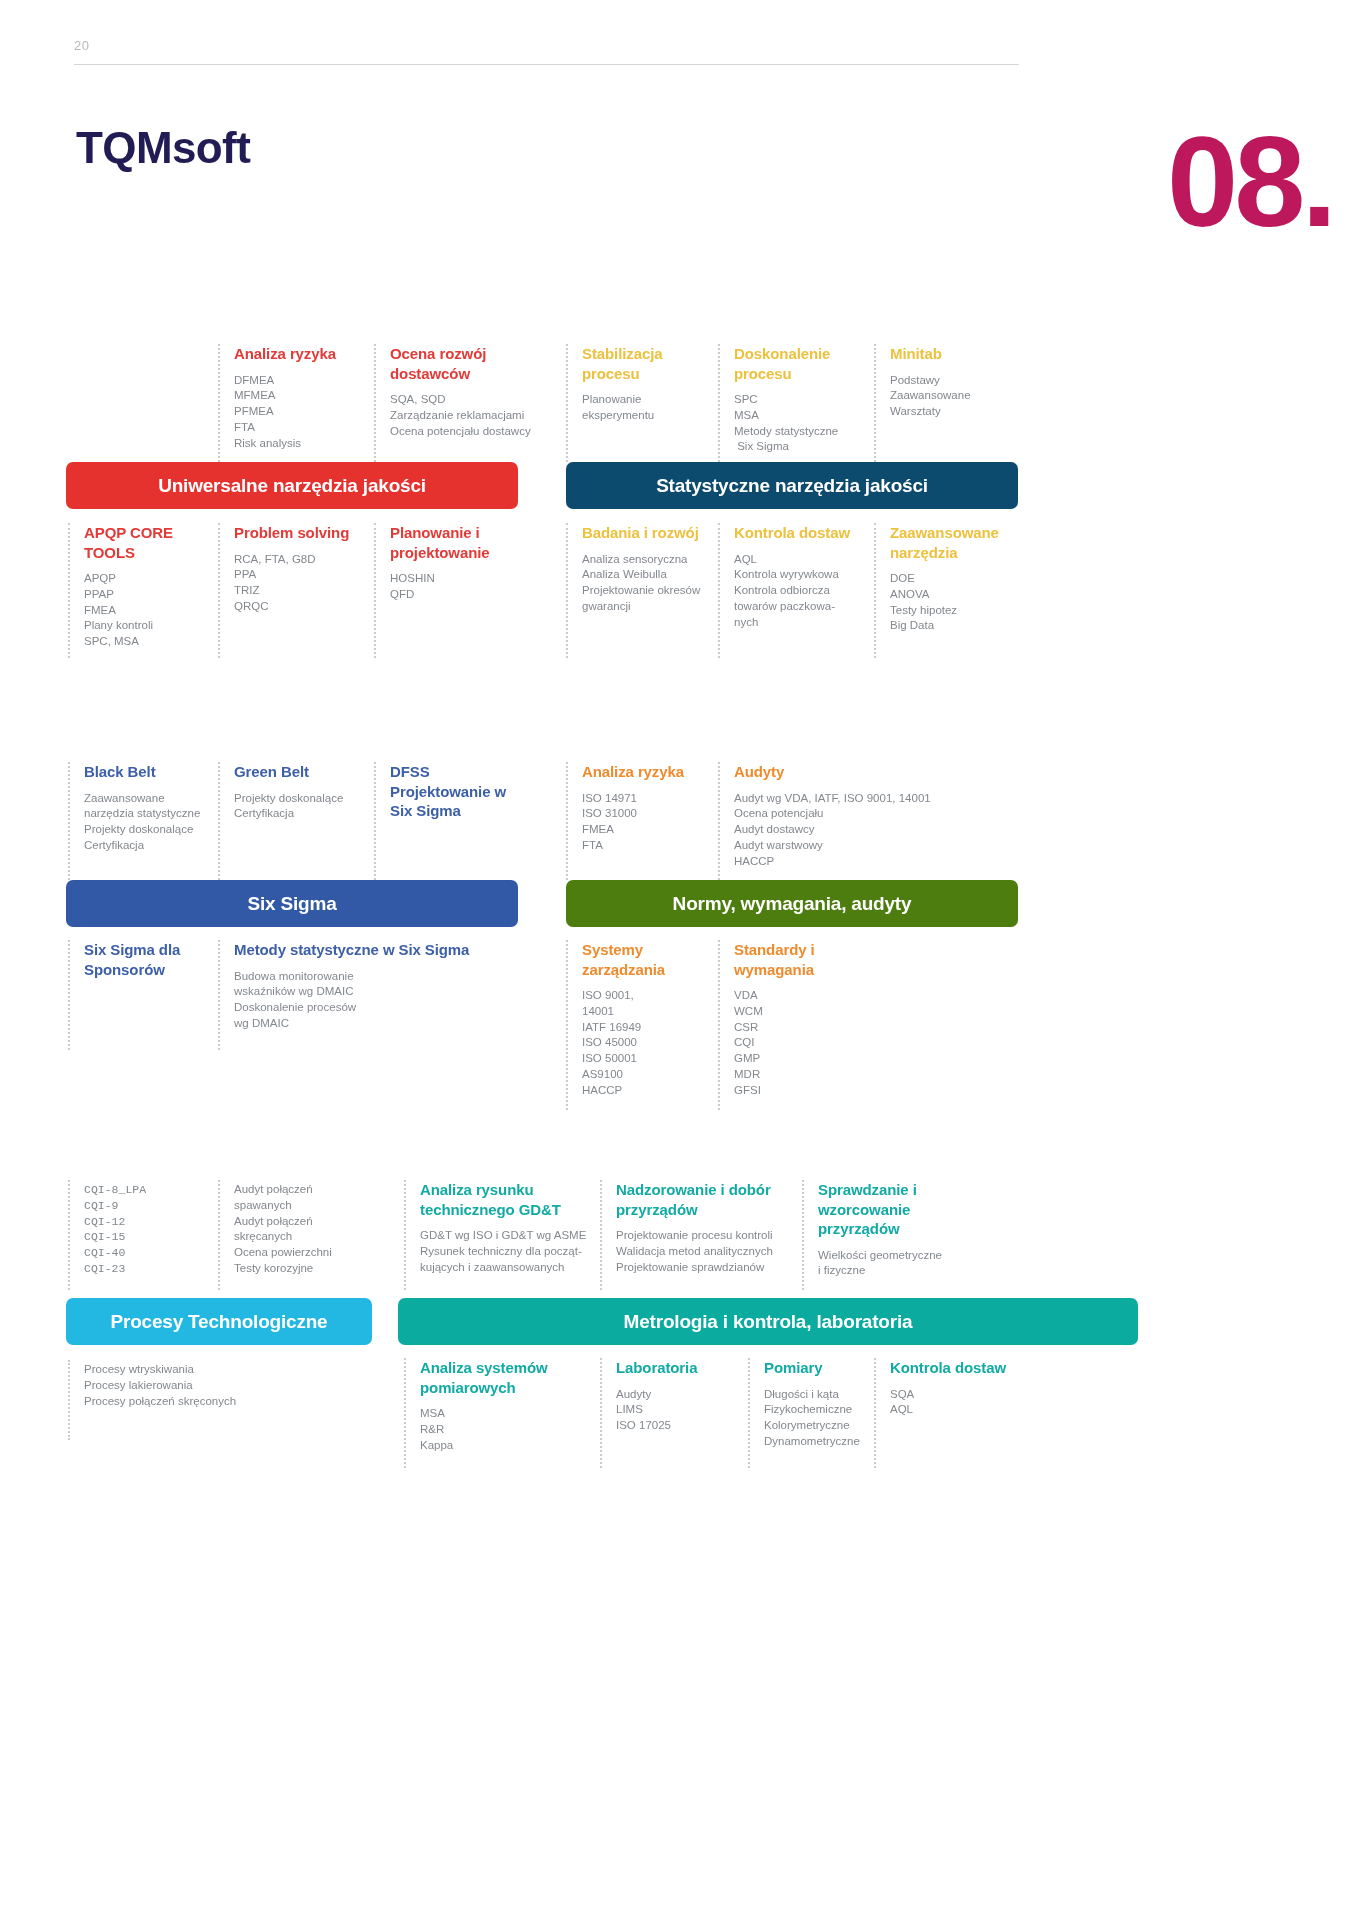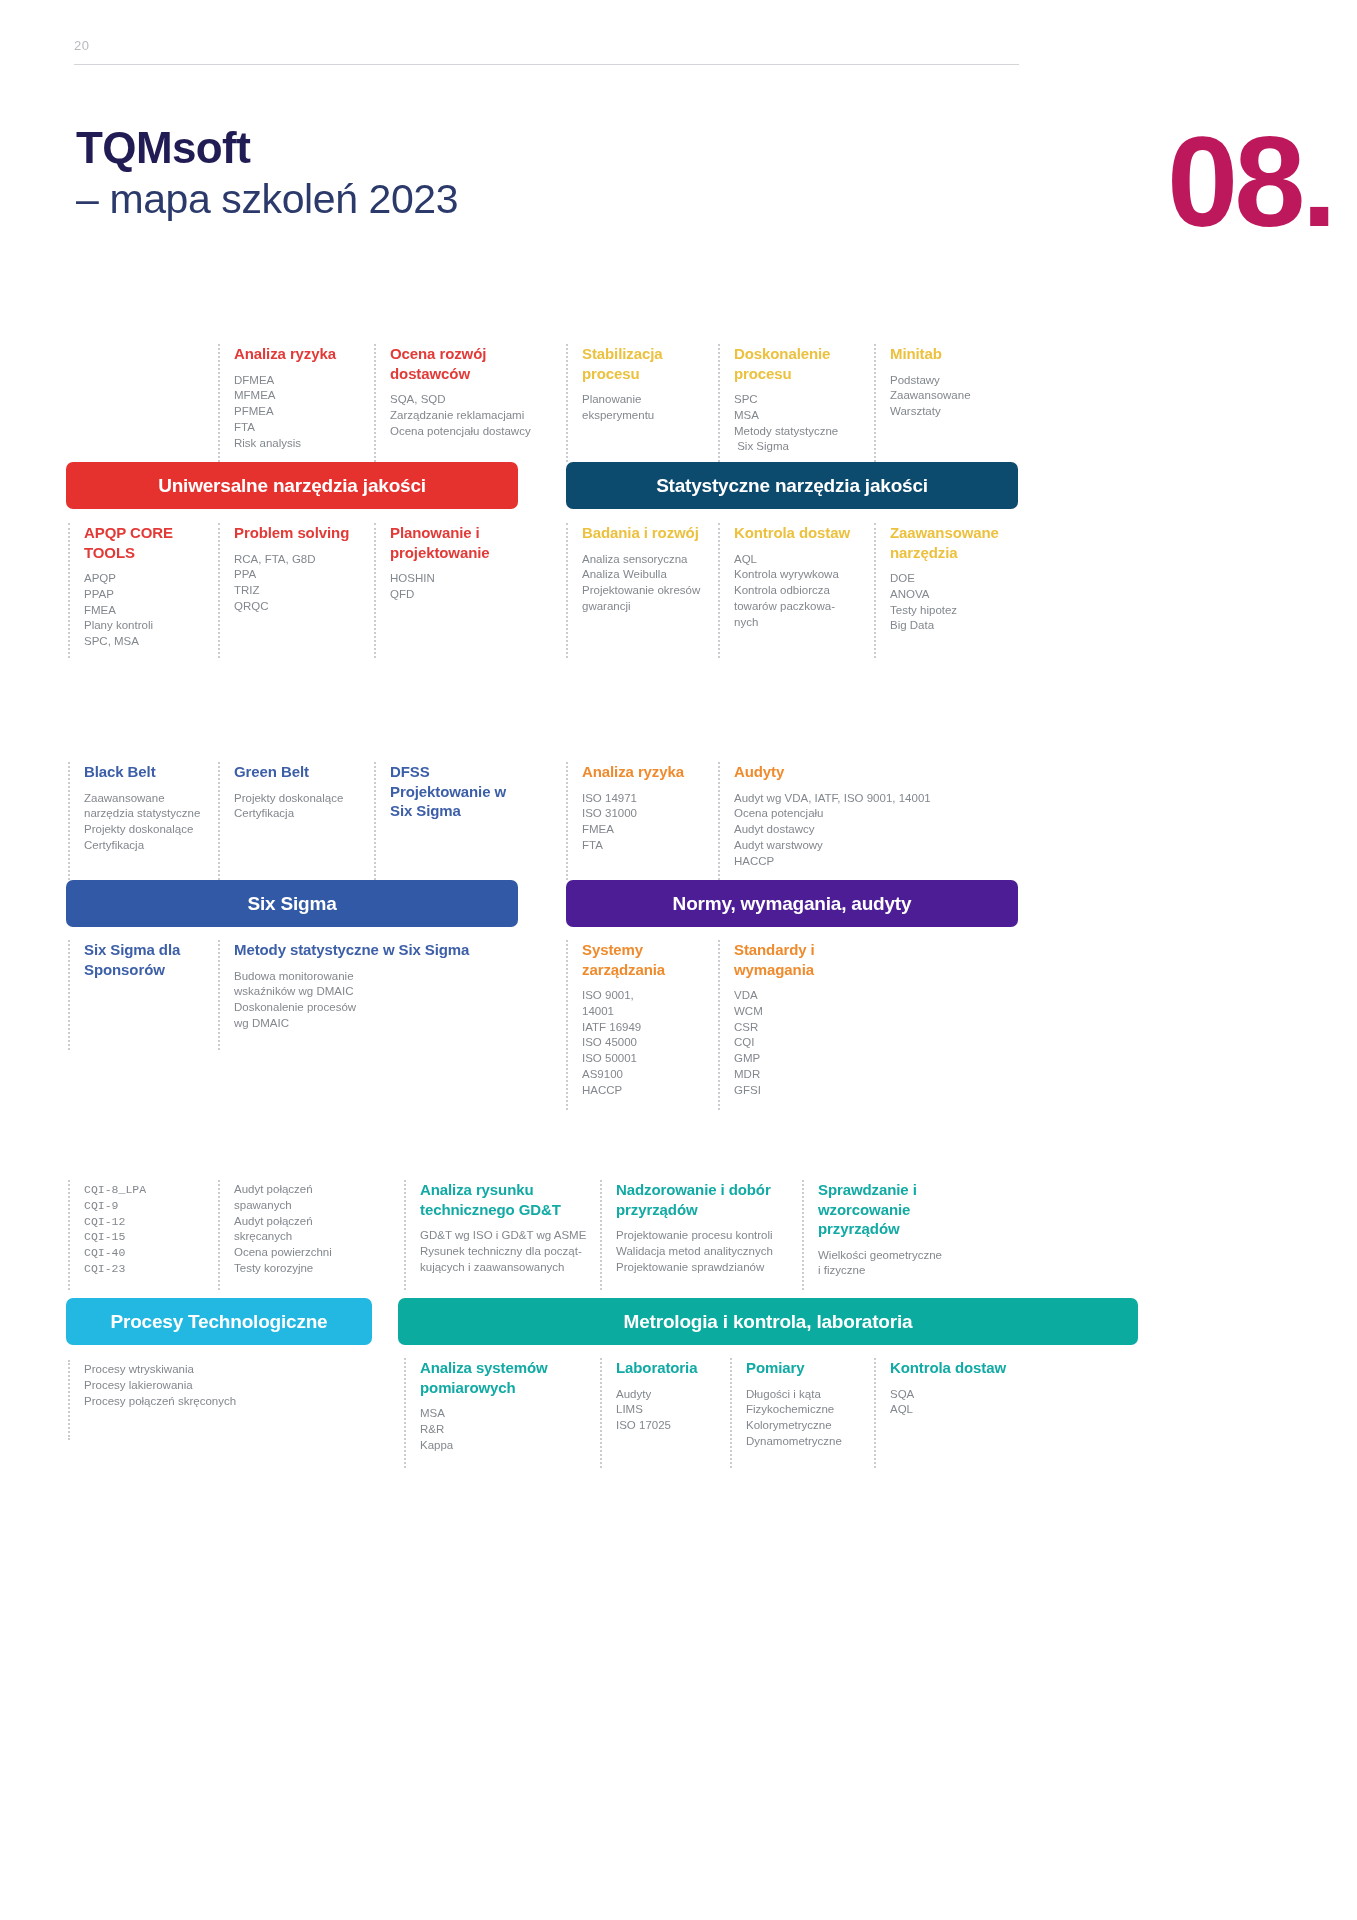--- a/index.html
+++ b/index.html
@@ -95,33 +95,32 @@
   
   .c-red    { color: #e23a37; }
   .c-yellow { color: #ecc13e; }
   .c-blue   { color: #3c5fa8; }
   .c-orange { color: #ef8b2c; }
   .c-teal   { color: #11aaa4; }
 
   .b-red    { background: #e5322f; }
   .b-yellow { background: #0c4a6e; }
   .b-blue   { background: #3259a5; }
-  .b-orange { background: #4c1d95; text-align: right; }
+  .b-orange { background: #4d7c0f; text-align: right; }
   .b-cyan   { background: #22b8e2; }
   .b-teal   { background: #0cab9f; }
 </style>
 </head>
 <body>
 
 <div class="page-num">20</div>
 <div class="header-rule"></div>
 
 <div class="title-block">
   <div class="title-line1">TQMsoft</div>
-  <div class="title-line2">– mapa szkoleń 2023</div>
 </div>
 <div class="big-number">08.</div>
 
 <div class="col" style="left:218px; top:344px; width:152px; height:118px;">
   <div class="col-head c-red">Analiza ryzyka</div>
   <ul class="col-list">
     <li>DFMEA</li>
     <li>MFMEA</li>
     <li>PFMEA</li>
     <li>FTA</li>
@@ -416,21 +415,21 @@
 
 <div class="col" style="left:600px; top:1358px; width:132px; height:110px;">
   <div class="col-head c-teal">Laboratoria</div>
   <ul class="col-list">
     <li>Audyty</li>
     <li>LIMS</li>
     <li>ISO 17025</li>
   </ul>
 </div>
 
-<div class="col" style="left:730px; top:1358px; width:138px; height:110px;">
+<div class="col" style="left:748px; top:1358px; width:138px; height:110px;">
   <div class="col-head c-teal">Pomiary</div>
   <ul class="col-list">
     <li>Długości i kąta</li>
     <li>Fizykochemiczne</li>
     <li>Kolorymetryczne</li>
     <li>Dynamometryczne</li>
   </ul>
 </div>
 
 <div class="col" style="left:874px; top:1358px; width:140px; height:110px;">

